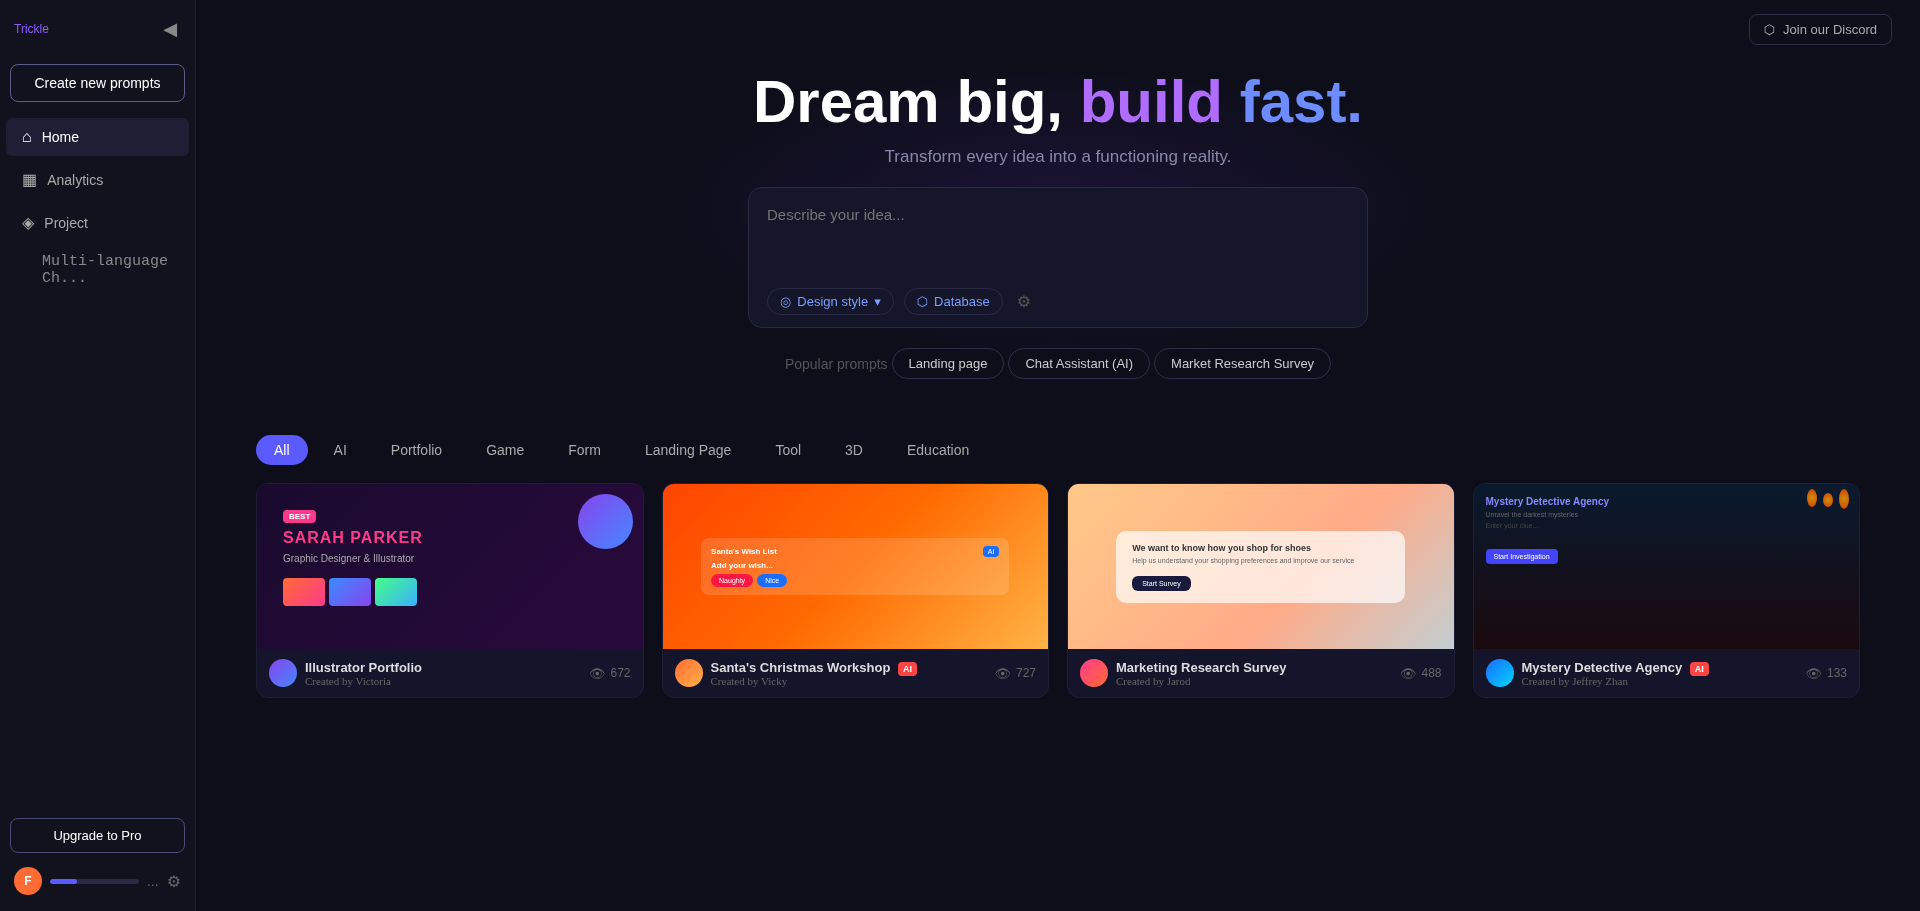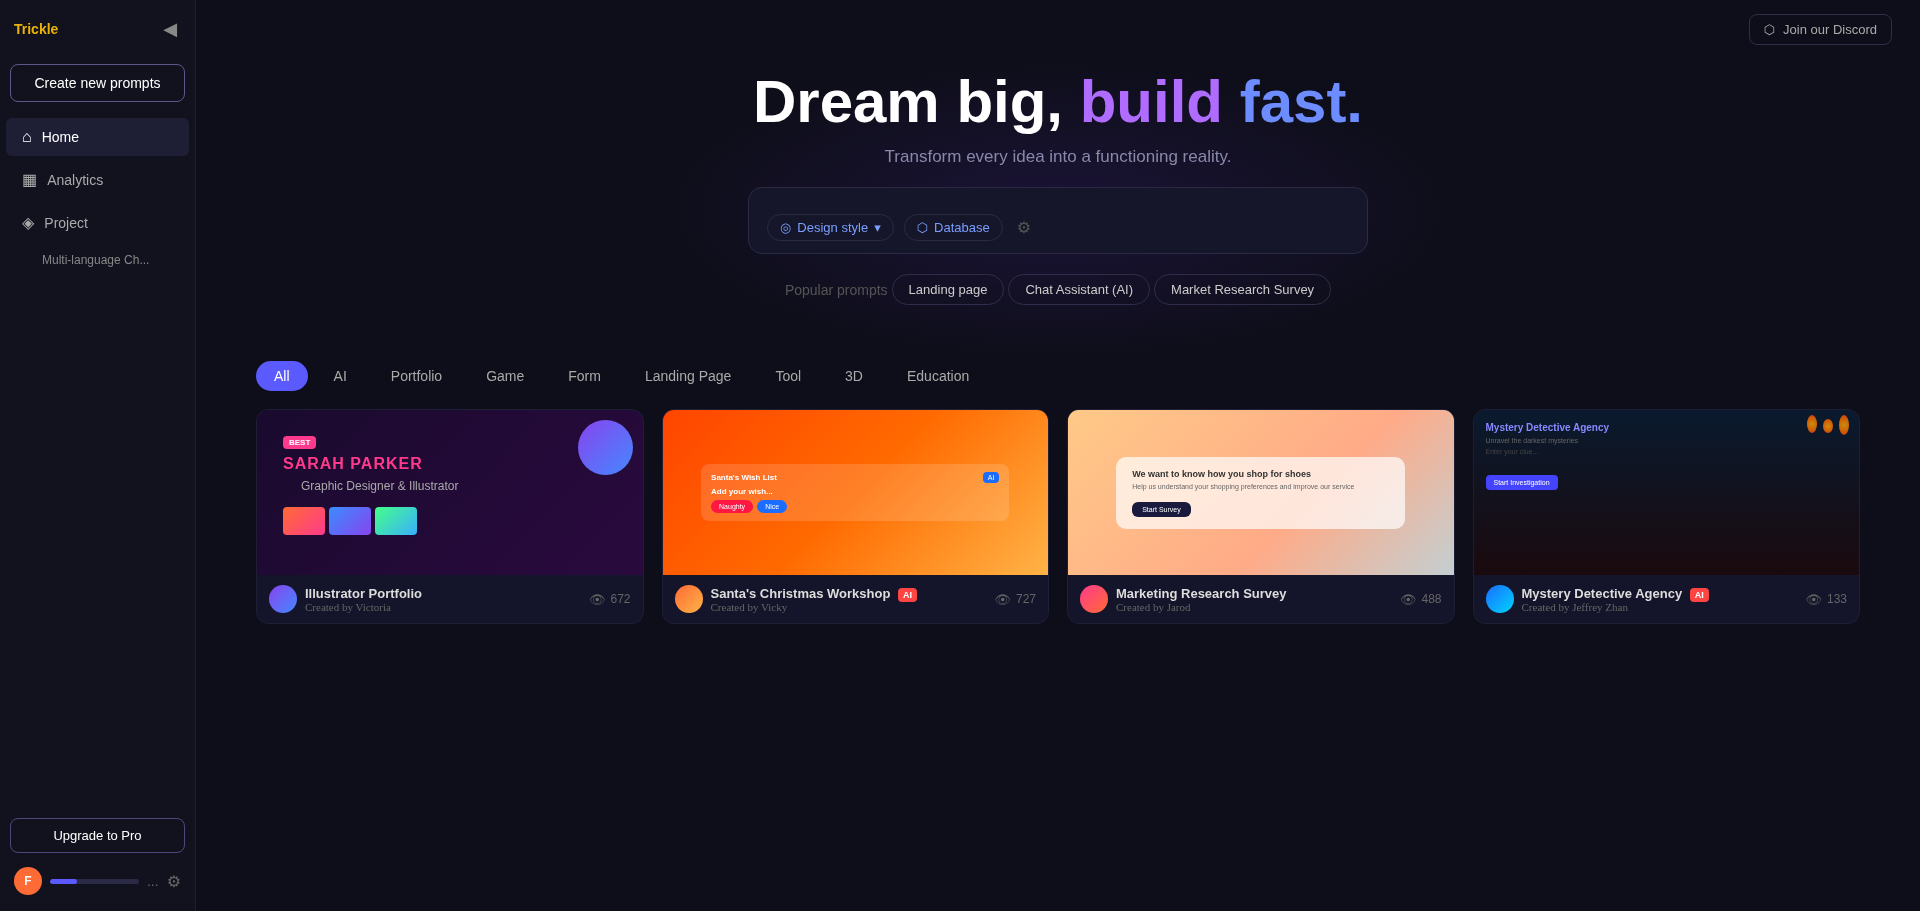--- a/index.html
+++ b/index.html
@@ -24,23 +24,23 @@
       border-right: 1px solid #1e1e30;
       position: relative;
     }
     .sidebar-top {
       display: flex;
       align-items: center;
       justify-content: space-between;
       padding: 16px 14px;
     }
     .sidebar-logo {
-      font-size: 14px;
-      font-weight: 700;
-      color: #eab308;
+      font-size: 12px;
+      font-weight: 400;
+      color: #8b5cf6;
     }
     .sidebar-collapse-btn {
       background: none;
       border: none;
       cursor: pointer;
       color: #888;
       font-size: 18px;
       padding: 2px 4px;
     }
     .create-project-btn {
@@ -70,23 +70,24 @@
     .nav-item.active { background: #1e1e35; color: #fff; }
     .nav-icon { font-size: 16px; }
 
     .nav-sub-item {
       display: flex;
       align-items: center;
       gap: 10px;
       padding: 8px 16px 8px 36px;
       cursor: pointer;
       color: #888;
-      font-size: 12px;
+      font-size: 15px;
       border-radius: 6px;
       margin: 1px 6px;
+      font-family: Liberation Mono, monospace;
     }
 
     .sidebar-bottom {
       position: absolute;
       bottom: 0;
       left: 0;
       right: 0;
       padding: 10px;
     }
     .upgrade-btn {
@@ -334,22 +335,21 @@
     }
     .thumb-portfolio .port-name {
       color: #ff3a8c;
       font-size: 16px;
       font-weight: 900;
       text-transform: uppercase;
       letter-spacing: 1px;
     }
     .thumb-portfolio .port-subtitle {
       color: #aaa;
-      font-size: 12px;
-      margin-left: 18px;
+      font-size: 10px;
     }
     .port-avatar-area {
       position: absolute;
       right: 10px;
       top: 10px;
       width: 55px;
       height: 55px;
       border-radius: 50%;
       background: linear-gradient(135deg, #8844ee, #4488ff);
     }
@@ -577,20 +577,21 @@
       </button>
     </div>
 
     <div class="hero">
       <div class="hero-title">
         <span class="white-part">Dream big, </span><span class="purple-part">build</span><span class="blue-part"> fast.</span>
       </div>
       <div class="hero-subtitle">Transform every idea into a functioning reality.</div>
 
       <div class="idea-input-wrap">
+        <textarea class="idea-textarea" placeholder="Describe your idea..." style=""></textarea>
         <div class="idea-toolbar">
           <button class="toolbar-btn">
             <span>◎</span>
             <span>Design style</span>
             <span>▾</span>
           </button>
           <button class="toolbar-btn">
             <span>⬡</span>
             <span>Database</span>
           </button>

